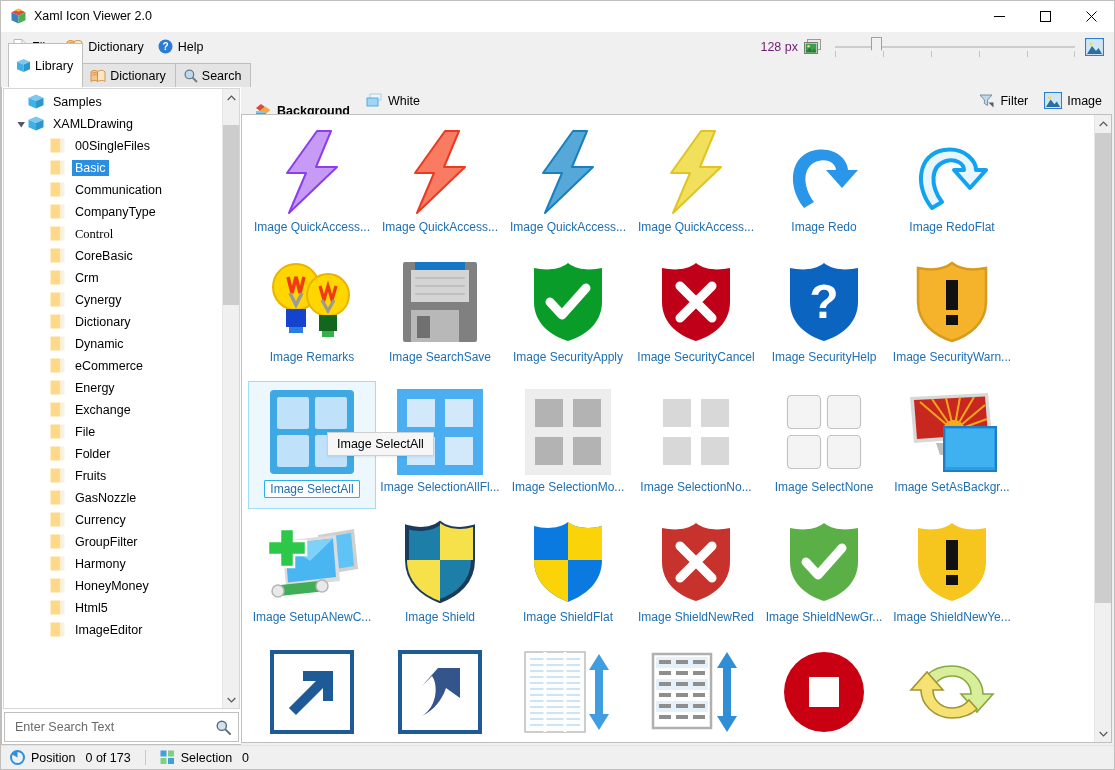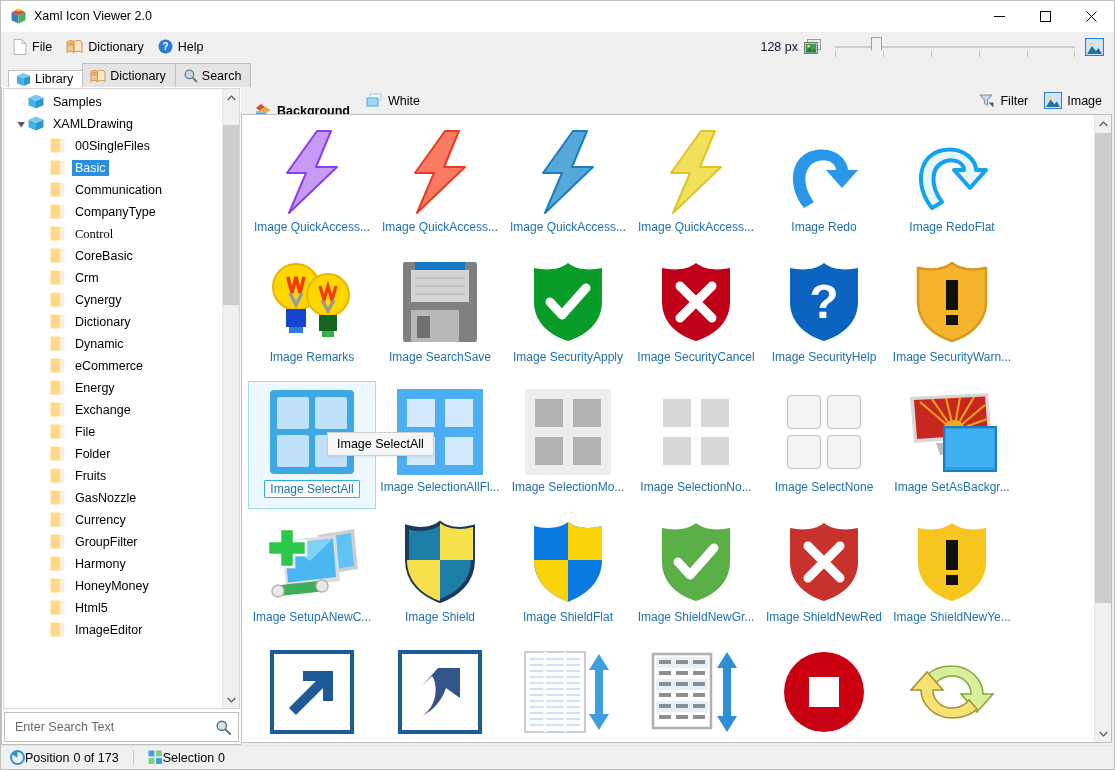--- a/index.html
+++ b/index.html
@@ -62,21 +62,21 @@
   }
   .menu-item {
     display: flex; align-items: center;
     height: 23px;
     padding: 0 7px;
     gap: 5px;
     font-size: 12.5px;
     cursor: default;
   }
   .menu-gap { flex: 1 1 auto; }
-  .zoomlabel { font-size: 12.5px; margin-right: 6px; color: #0f172a; }
+  .zoomlabel { font-size: 12.5px; margin-right: 6px; color: #701a75; }
   .zoom-slider {
     width: 240px; height: 20px;
     position: relative;
     margin: 0 10px;
     display: flex; align-items: center;
   }
   .zoom-track {
     position: absolute; left: 0; right: 0; top: 9px;
     height: 2px; background: #cdcdcd;
   }
@@ -114,21 +114,21 @@
     font-size: 12.5px;
     border: 1px solid #bfbfbf;
     border-bottom: none;
     background: #e4e4e4;
     margin-right: -1px;
     cursor: default;
     position: relative;
   }
   .tab.active {
     background: #ffffff;
-    height: 17px;
+    height: 44px;
     z-index: 3;
   }
 
   
   .body {
     flex: 1 1 auto;
     display: flex;
     min-height: 0;
     background: #f0f0f0;
   }
@@ -315,21 +315,21 @@
     height: 24px;
     flex: 0 0 24px;
     background: #f0f0f0;
     display: flex;
     align-items: center;
     font-size: 12.5px;
     padding-left: 5px;
     gap: 6px;
     border-top: 1px solid #e3e3e3;
   }
-  .status-group { display: flex; align-items: center; gap: 0; padding: 0 4px; }
+  .status-group { display: flex; align-items: center; gap: 6px; padding: 0 4px; }
   .status-sep { width: 1px; height: 15px; background: #c9c9c9; margin: 0 4px; }
   .num { margin-left: 4px; }
   svg { display: block; }
 </style>
 </head>
 <body>
 
 <div id="app">
 
   <div class="titlebar">
@@ -1025,34 +1025,34 @@
                   <path d="M37 2 C28 9, 14 9, 3 6 L3 40 C3 62, 19 75, 37 82 C55 75, 71 62, 71 40 L71 6 C60 9, 46 9, 37 2 Z" fill="#0a7ae0"></path>
                   <path d="M37 2 C46 9, 60 9, 71 6 L71 40 L37 40 Z" fill="#fad409"></path>
                   <path d="M3 40 L37 40 L37 82 C19 75, 3 62, 3 40 Z" fill="#fad409"></path>
                 </svg>
               </div>
               <div class="cap">Image ShieldFlat</div>
             </div>
             <div class="cell">
               <div class="art">
                 <svg width="80" height="84" viewBox="0 0 80 84">
+                  <path d="M40 3 C30 11, 16 10, 6 8 L6 42 C6 64, 24 76, 40 81 C56 76, 74 64, 74 42 L74 8 C64 10, 50 11, 40 3 Z" fill="#c7322c"></path>
+                  <path d="M24 26 L56 58 M56 26 L24 58" stroke="#ffffff" stroke-width="9" stroke-linecap="round"></path>
+                </svg>
+              </div>
+              <div class="cap">Image ShieldNewRed</div>
+            </div>
+            <div class="cell">
+              <div class="art">
+                <svg width="80" height="84" viewBox="0 0 80 84">
                   <path d="M40 3 C30 11, 16 10, 6 8 L6 42 C6 64, 24 76, 40 81 C56 76, 74 64, 74 42 L74 8 C64 10, 50 11, 40 3 Z" fill="#5aaf46"></path>
                   <path d="M22 42 L34 55 L58 28" fill="none" stroke="#ffffff" stroke-width="9" stroke-linecap="round" stroke-linejoin="round"></path>
                 </svg>
               </div>
               <div class="cap">Image ShieldNewGr...</div>
-            </div>
-            <div class="cell">
-              <div class="art">
-                <svg width="80" height="84" viewBox="0 0 80 84">
-                  <path d="M40 3 C30 11, 16 10, 6 8 L6 42 C6 64, 24 76, 40 81 C56 76, 74 64, 74 42 L74 8 C64 10, 50 11, 40 3 Z" fill="#c7322c"></path>
-                  <path d="M24 26 L56 58 M56 26 L24 58" stroke="#ffffff" stroke-width="9" stroke-linecap="round"></path>
-                </svg>
-              </div>
-              <div class="cap">Image ShieldNewRed</div>
             </div>
             <div class="cell">
               <div class="art">
                 <svg width="80" height="84" viewBox="0 0 80 84">
                   <path d="M40 3 C30 11, 16 10, 6 8 L6 42 C6 64, 24 76, 40 81 C56 76, 74 64, 74 42 L74 8 C64 10, 50 11, 40 3 Z" fill="#f6c51e"></path>
                   <rect x="34" y="20" width="12" height="30" fill="#111"></rect>
                   <rect x="34" y="55" width="12" height="10" fill="#111"></rect>
                 </svg>
               </div>
               <div class="cap">Image ShieldNewYe...</div>

